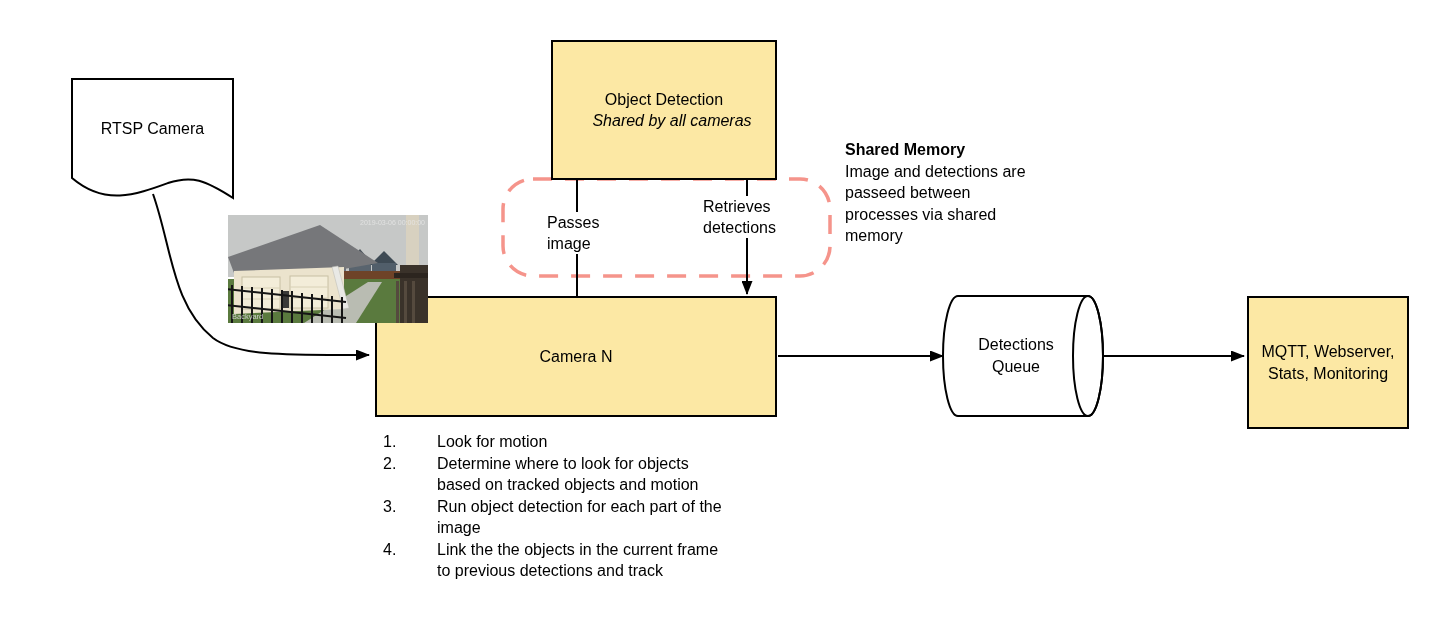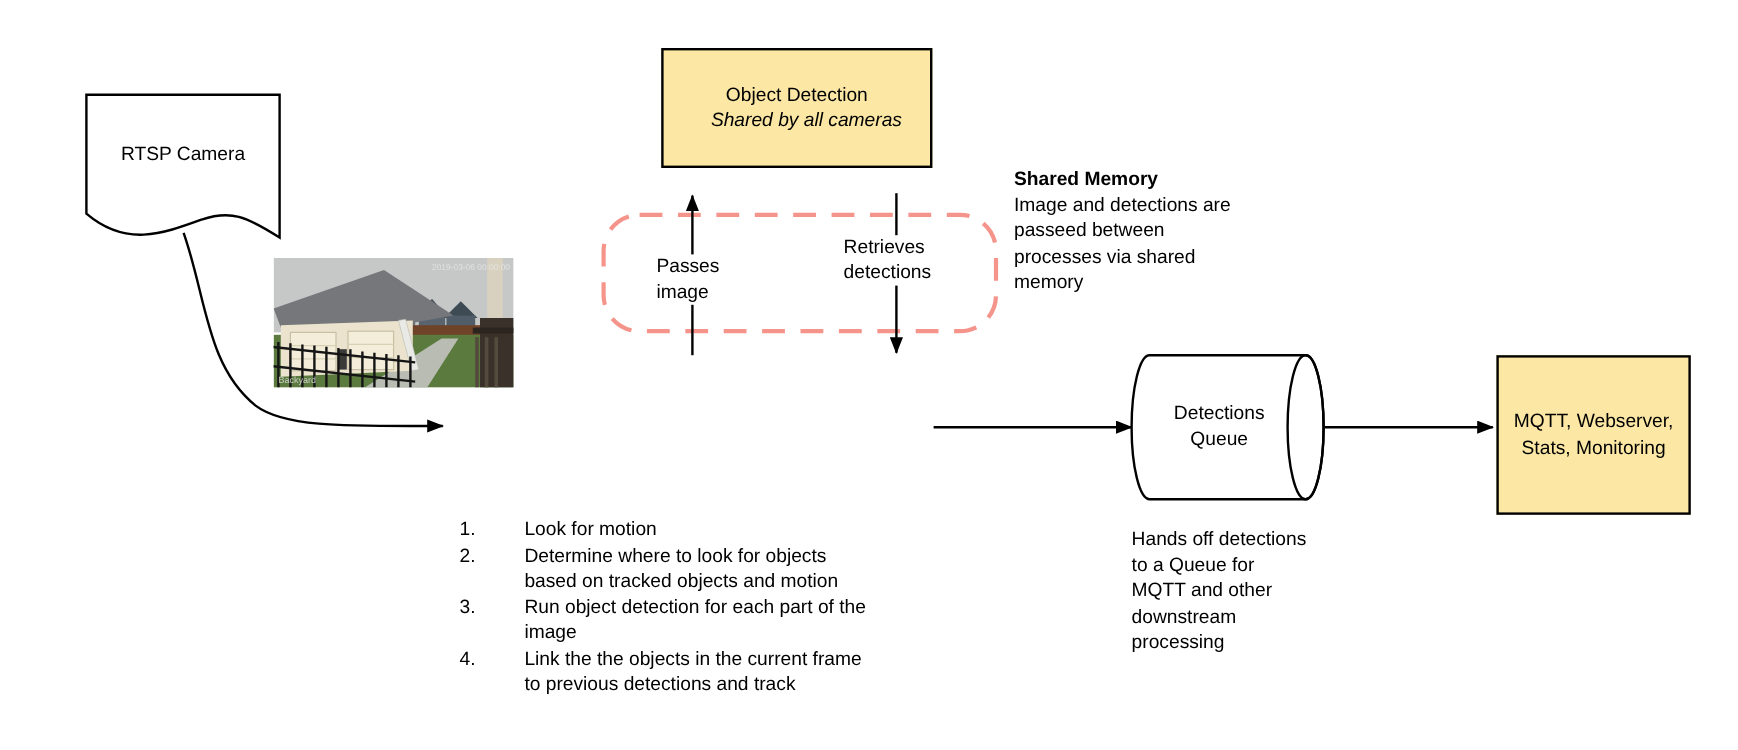--- a/index.html
+++ b/index.html
@@ -94,38 +94,41 @@
 
     <g>
       <path d="M958,296 H1088 A15,60 0 0 1 1088,416 H958 A15,60 0 0 1 958,296 Z" class="shape-white"></path>
       <ellipse cx="1088" cy="356" rx="15" ry="60" fill="none" class="ink-line"></ellipse>
     </g>
   </svg>
 
   <div class="shape-label" style="left:72px; top:118px; width:161px;">RTSP Camera</div>
 
 
-  <div class="yellow-box" style="left:551px; top:40px; width:226px; height:100px;">
+  <div class="yellow-box" style="left:551px; top:40px; width:226px; height:140px;">
     <div>Object Detection</div>
     <div class="italic">Shared by all cameras</div>
   </div>
 
   <div class="flow-label pre" style="left:545px; top:212px;">Passes
 image</div>
   <div class="flow-label pre" style="left:701px; top:196px;">Retrieves
 detections</div>
 
   <div class="abs note" style="left:845px; top:139px; width:225px;">
     <div class="bold">Shared Memory</div>
     <div class="pre">Image and detections are
 passeed between
 processes via shared
 memory</div>
   </div>
 
+  <div class="yellow-box" style="left:375px; top:296px; width:402px; height:121px;">
+    <div>Camera N</div>
+  </div>
 
   <svg class="camera-snapshot" viewBox="0 0 200 108" preserveAspectRatio="none">
     <rect x="0" y="0" width="200" height="62" fill="#c6c8c7"></rect>
 
     <g>
       <polygon points="120,48 132,34 144,48" fill="#4a525a"></polygon>
       <rect x="121" y="46" width="22" height="14" fill="#59646e"></rect>
       <polygon points="142,50 156,36 170,50" fill="#3e4a54"></polygon>
       <rect x="144" y="48" width="24" height="12" fill="#515e6a"></rect>
       <rect x="108" y="44" width="10" height="16" fill="#6a7078"></rect>
@@ -197,24 +200,19 @@
     <div class="step-row">
       <div class="step-num">4.</div>
       <div class="step-text pre">Link the the objects in the current frame
 to previous detections and track</div>
     </div>
   </div>
 
   <div class="shape-label pre" style="left:957px; top:334px; width:118px;">Detections
 Queue</div>
 
-  <div class="abs note pre" style="left:943px; top:439px; width:210px;">Hands off detections
-to a Queue for
-MQTT and other
-downstream
-processing</div>
 
   <div class="yellow-box pre" style="left:1247px; top:296px; width:162px; height:133px;">
     <div class="pre">MQTT, Webserver,
 Stats, Monitoring</div>
   </div>
 
 </div>
 
 </body></html>

